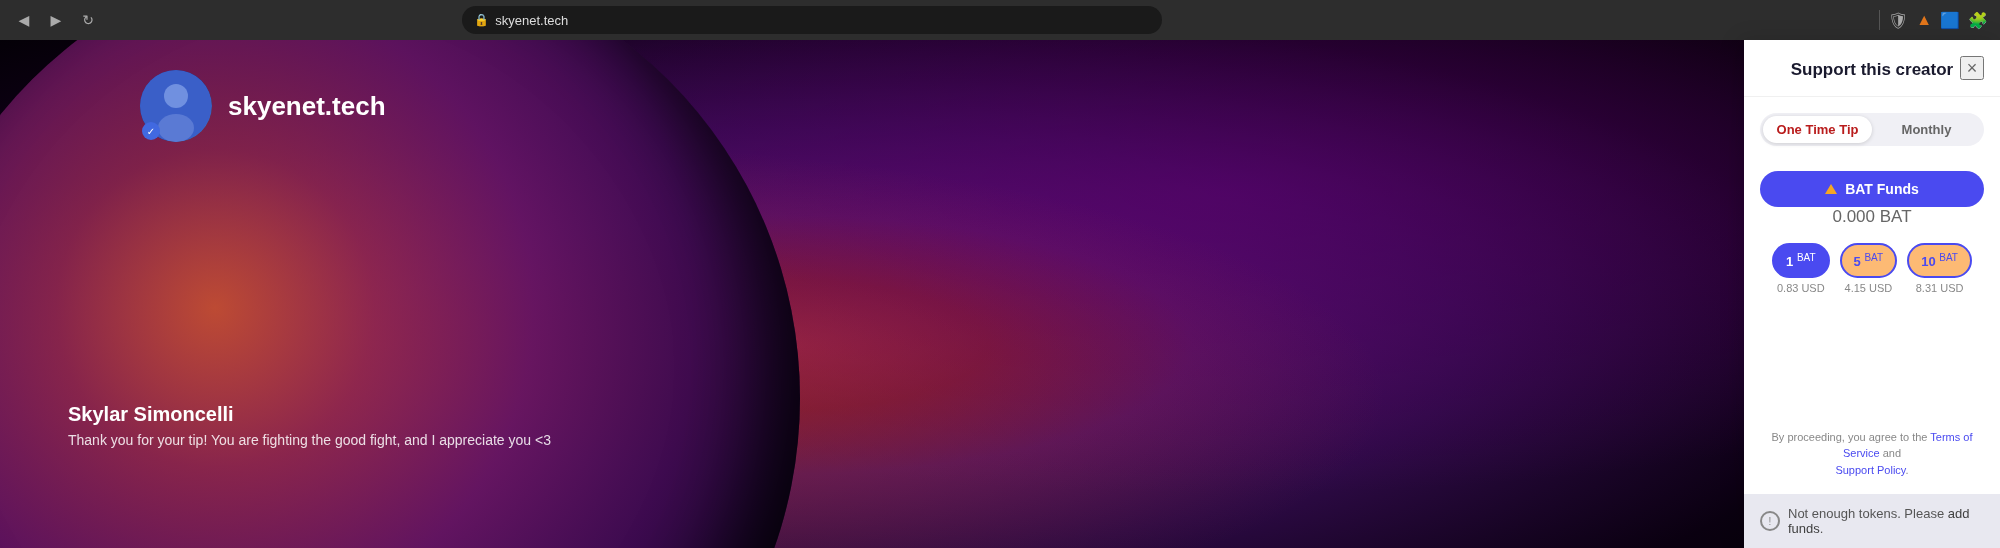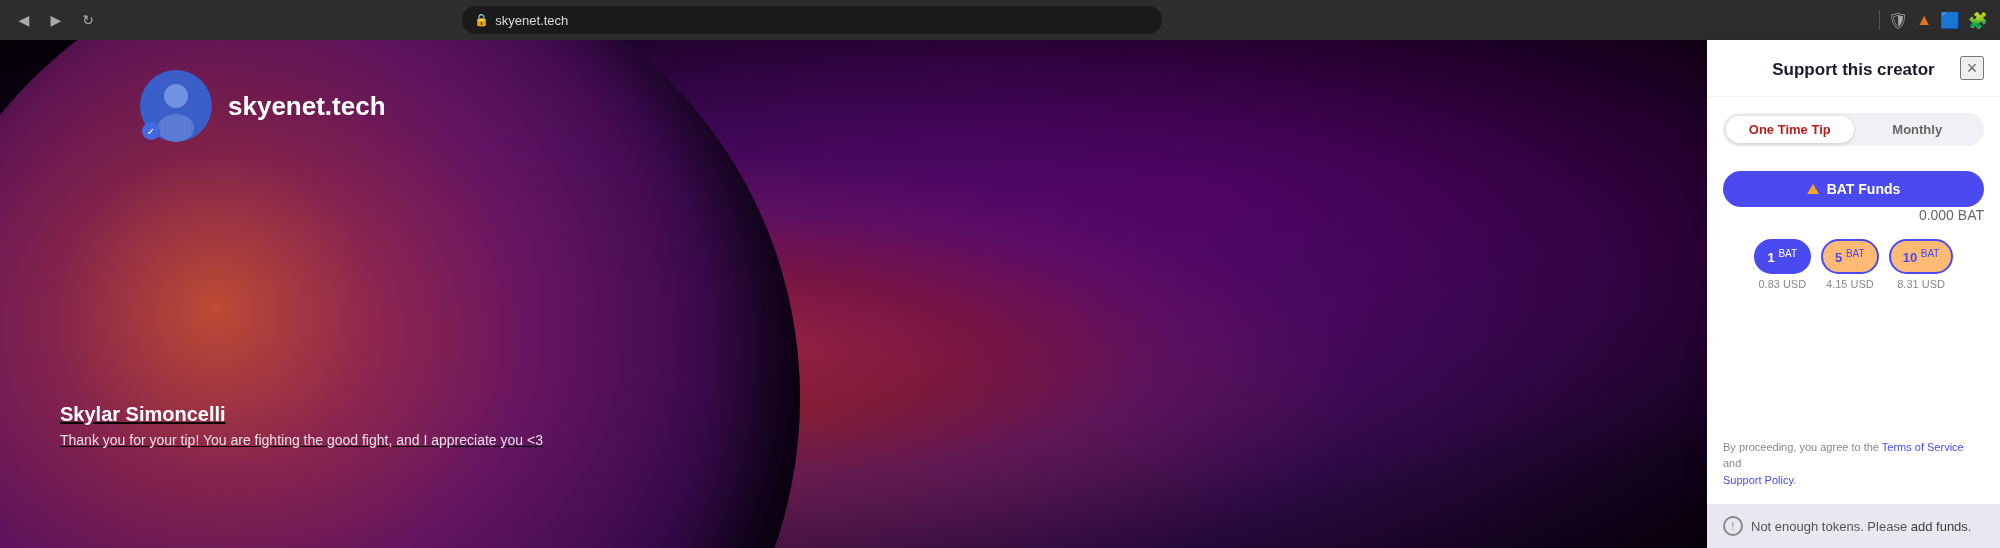--- a/index.html
+++ b/index.html
@@ -110,37 +110,36 @@
       font-size: 10px; color: white;
     }
     .site-name {
       font-size: 26px;
       font-weight: 600;
       color: white;
     }
     .creator-info {
       position: absolute;
       bottom: 100px;
-      left: 60px;
-      text-decoration: underline;
+      left: 68px;
     }
     .creator-name {
       font-size: 20px;
       font-weight: 600;
       color: white;
       margin-bottom: 6px;
     }
     .creator-msg {
       font-size: 14px;
       color: rgba(255,255,255,0.85);
     }
 
     
     .support-panel {
-      width: 293px;
+      width: 256px;
       background: white;
       display: flex;
       flex-direction: column;
       position: relative;
       box-shadow: -4px 0 20px rgba(0,0,0,0.15);
     }
     .panel-header {
       padding: 20px 20px 16px;
       text-align: center;
       border-bottom: 1px solid #f0f0f0;
@@ -211,22 +210,22 @@
       margin-top: 9px;
     }
     .bat-triangle {
       width: 0; height: 0;
       border-left: 6px solid transparent;
       border-right: 6px solid transparent;
       border-bottom: 10px solid #f5a623;
       display: inline-block;
     }
     .bat-balance {
-      text-align: right;
-      font-size: 14px;
+      text-align: center;
+      font-size: 17px;
       color: #666;
     }
 
     
     .amount-options {
       display: flex;
       gap: 10px;
       justify-content: center;
     }
     .amount-option {
@@ -256,20 +255,21 @@
     }
     .amount-usd {
       font-size: 11px;
       color: #888;
     }
 
     
     .terms-text {
       font-size: 11px;
       color: #888;
+      text-align: center;
       line-height: 1.5;
       margin-top: auto;
     }
     .terms-text a {
       color: #4a4af0;
       text-decoration: none;
     }
 
     
     .panel-footer {

